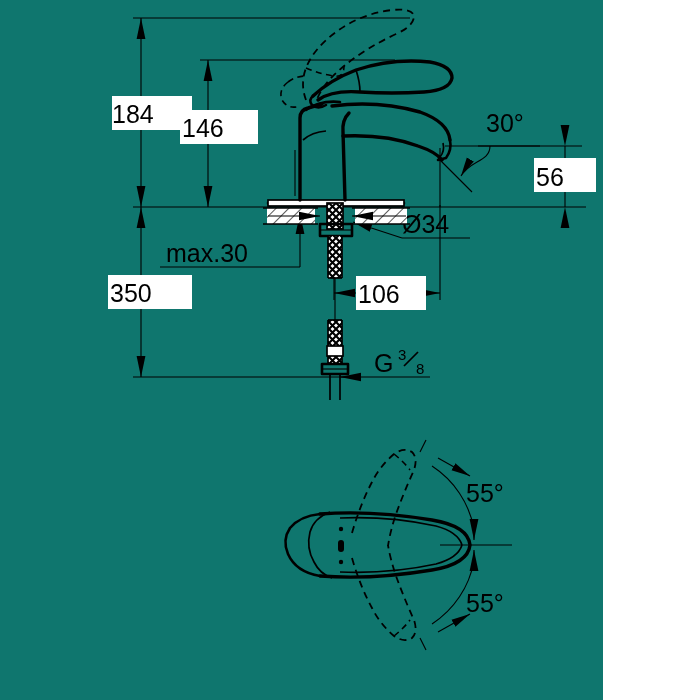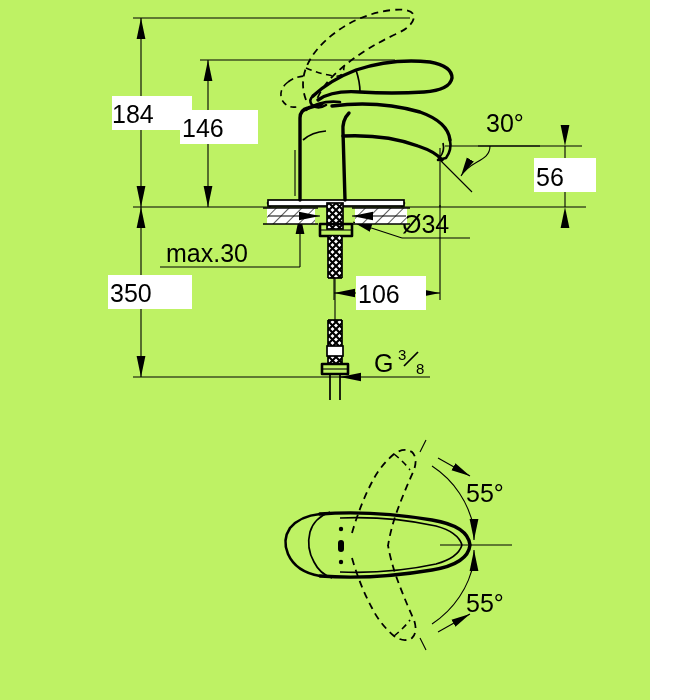--- a/index.html
+++ b/index.html
@@ -8,23 +8,23 @@
     background: #ffffff;
   }
   body {
     width: 700px;
     height: 700px;
     font-family: "Liberation Sans", sans-serif;
     overflow: hidden;
   }
   #sheet {
     position: relative;
-    width: 650px;
+    width: 603px;
     height: 700px;
-    background: #bef264;
+    background: #0f766e;
   }
   svg.drawing {
     position: absolute;
     left: 0;
     top: 0;
     width: 700px;
     height: 700px;
     display: block;
   }
   .dim-text {

